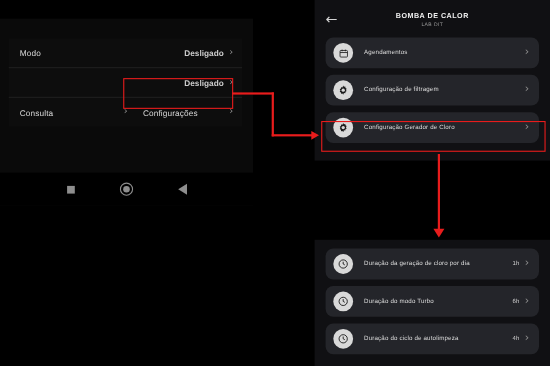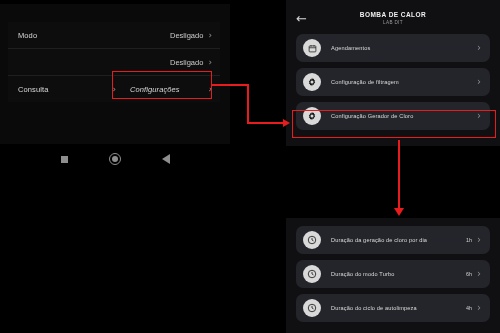--- a/index.html
+++ b/index.html
@@ -12,21 +12,21 @@
     height: 333px;
     position: relative;
     overflow: hidden;
     font-family: "Liberation Sans", sans-serif;
     color: #e8e8e8;
   }
 
   
   #left-screen {
     position: absolute;
-    left: 0; top: 4px;
+    left: 0; top: 17px;
     width: 230px; height: 170px;
     background: #0a0a0a;
   }
   #left-list {
     position: absolute;
     left: 8px; top: 18px;
     width: 212px;
     background: #0d0d0d;
   }
   .lrow {
@@ -43,40 +43,40 @@
     color: #d8d8d8;
     letter-spacing: .1px;
     white-space: nowrap;
   }
   .lrow .spacer { flex: 1 1 auto; }
   .lrow .lright {
     font-size: 7.5px;
     color: #cccccc;
     white-space: nowrap;
     margin-right: 5px;
+    font-weight: bold;
   }
   .chev {
     font-size: 9px;
     color: #9a9a9a;
     line-height: 1;
     font-family: "DejaVu Sans", sans-serif;
   }
   
   .lrow.split { padding-right: 0; }
   .lrow .half-a {
     display: flex; align-items: center;
     width: 98px;
   }
   .lrow .half-b {
     display: flex; align-items: center;
     flex: 1 1 auto;
     height: 100%;
     padding-left: 14px;
     padding-right: 8px;
-    font-style: italic;
   }
 
   
   #nav-bar {
     position: absolute;
     left: 0; top: 140px;
     width: 230px; height: 30px;
     background: #000000;
     display: flex;
     align-items: center;

